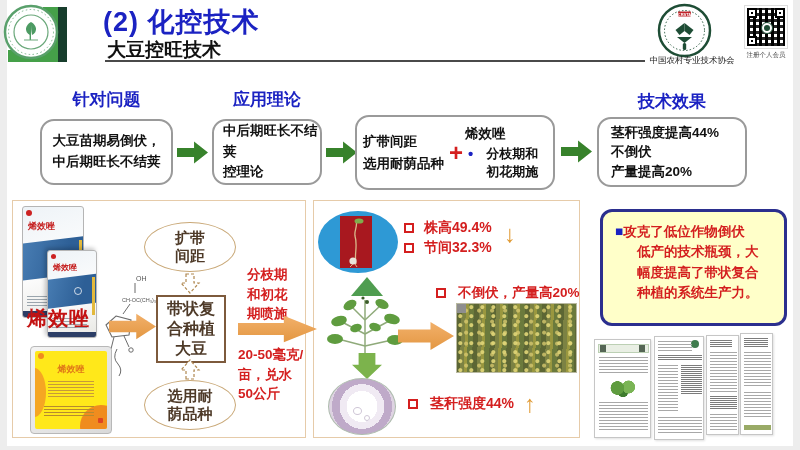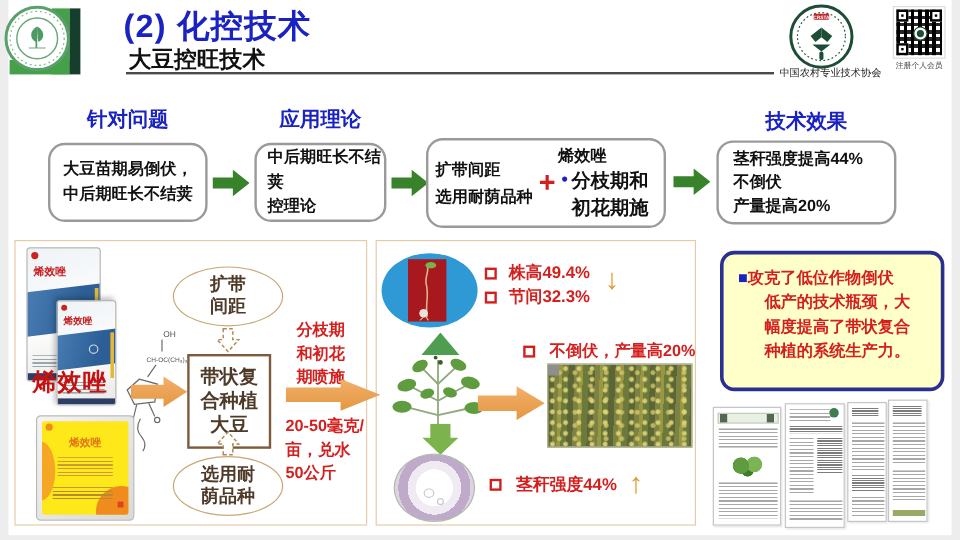--- a/index.html
+++ b/index.html
@@ -165,21 +165,21 @@
   <div class="abs garrow" style="left:326px;top:141px;width:31px;height:23px;"></div>
 
   <div class="abs fbox" style="left:355px;top:115px;width:200px;height:75px;display:flex;align-items:center;padding:0 6px;">
     <div class="fbox-txt pre" style="width:84px;line-height:1.6;">扩带间距
 选用耐荫品种</div>
     <div class="plus" style="margin:0 2px;">+</div>
     <div style="flex:1;">
       <div class="fbox-txt">烯效唑</div>
       <div style="display:flex;align-items:flex-start;">
         <span class="bluedot" style="margin:0 3px;">•</span>
-        <span class="fbox-txt pre" style="font-size:16px;line-height:1.35;">分枝期和
+        <span class="fbox-txt pre" style="font-size:13px;line-height:1.35;margin-left:10px;">分枝期和
 初花期施</span>
       </div>
     </div>
   </div>
   <div class="abs garrow" style="left:561px;top:140px;width:31px;height:23px;"></div>
 
   <div class="abs fbox" style="left:597px;top:117px;width:150px;height:70px;display:flex;align-items:center;">
     <div class="fbox-txt pre" style="padding-left:12px;line-height:1.45;">茎秆强度提高44%
 不倒伏
 产量提高20%</div>
@@ -235,21 +235,21 @@
     </div>
   </div>
 
   <div class="abs oval pre" style="left:144px;top:222px;width:92px;height:50px;">扩带
 间距</div>
 
   <svg class="abs" style="left:179px;top:273px;" width="22" height="21" viewBox="0 0 22 21">
     <path d="M7 1 h8 v9 h5 l-9 10 -9 -10 h5 z" fill="#fff" stroke="#b08850" stroke-width="1.2" stroke-dasharray="3 2"></path>
   </svg>
 
-  <div class="abs cbox pre" style="left:156px;top:295px;width:70px;height:79px;">带状复
+  <div class="abs cbox pre" style="left:156px;top:295px;width:70px;height:68px;">带状复
 合种植
 大豆</div>
 
   <svg class="abs" style="left:179px;top:359px;" width="22" height="21" viewBox="0 0 22 21">
     <path d="M7 20 h8 v-9 h5 l-9 -10 -9 10 h5 z" fill="#fff" stroke="#b08850" stroke-width="1.2" stroke-dasharray="3 2"></path>
   </svg>
 
   <div class="abs oval pre" style="left:144px;top:380px;width:92px;height:50px;">选用耐
 荫品种</div>
 

